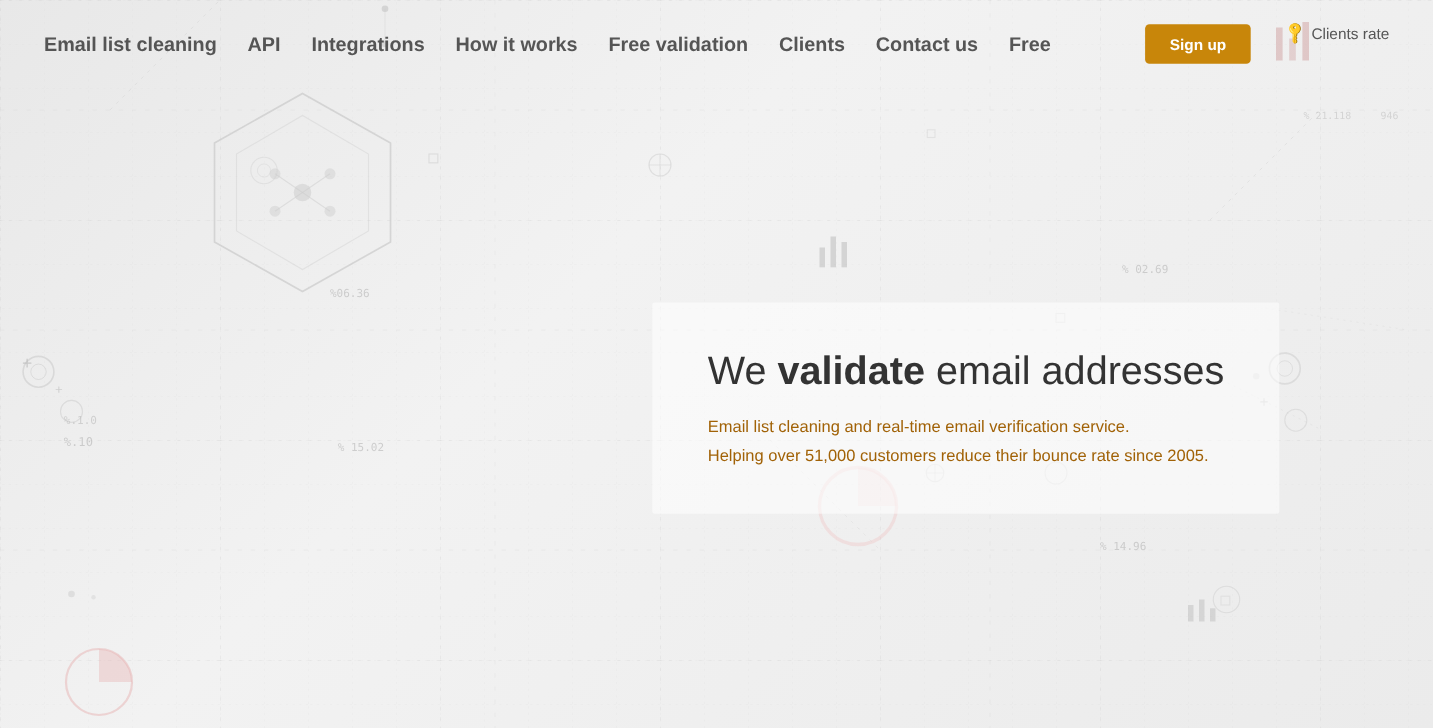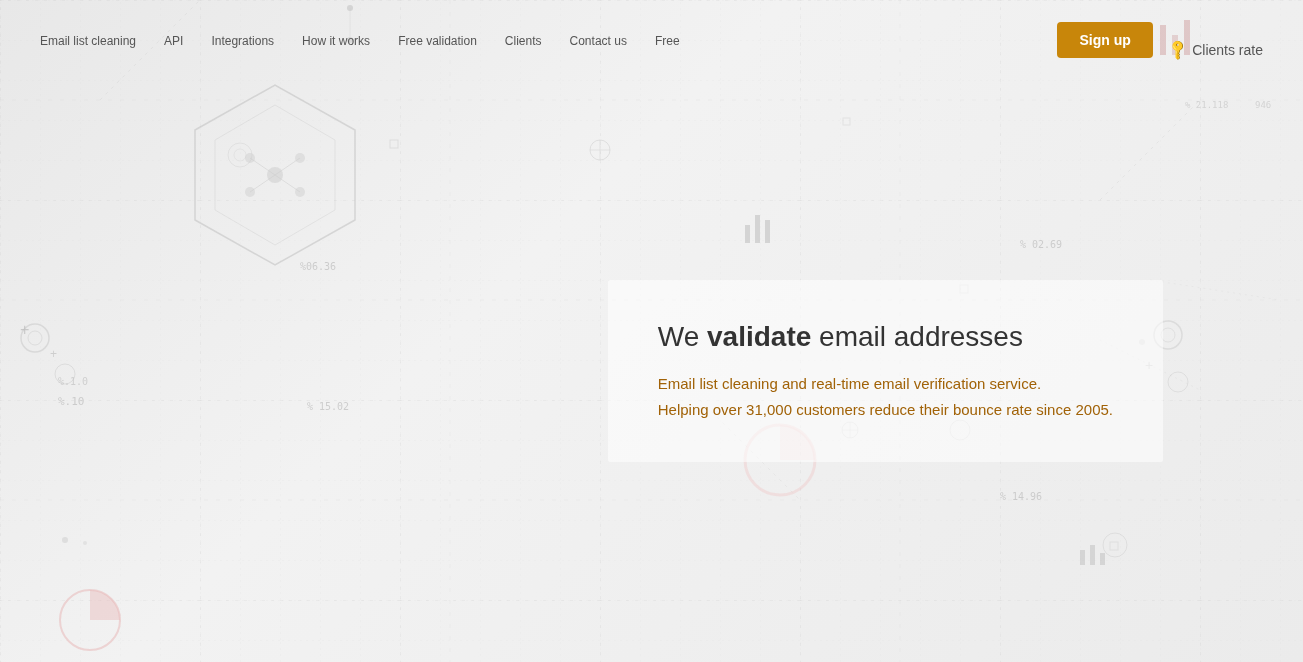--- a/index.html
+++ b/index.html
@@ -43,28 +43,28 @@
     .nav-links {
       display: flex;
       align-items: center;
       gap: 28px;
       list-style: none;
     }
 
     .nav-links a {
       text-decoration: none;
       color: #555;
-      font-size: 12px;
-      font-weight: 400;
+      font-size: 18px;
+      font-weight: 700;
     }
 
     .nav-right {
       display: flex;
-      align-items: flex-end;
-      gap: 16px;
+      align-items: flex-start;
+      gap: 32px;
     }
 
     .btn-signup {
       background: #c8860a;
       color: #fff;
       border: none;
       border-radius: 4px;
       padding: 10px 22px;
       font-size: 14px;
       font-weight: 600;
@@ -123,21 +123,21 @@
     .hero-content {
       max-width: 600px;
       margin-left: auto;
       margin-right: 80px;
       padding: 40px 50px;
       background: rgba(255,255,255,0.55);
       border-radius: 2px;
     }
 
     .hero-title {
-      font-size: 28px;
+      font-size: 36px;
       font-weight: 300;
       color: #333;
       line-height: 1.2;
       margin-bottom: 18px;
     }
 
     .hero-title strong {
       font-weight: 700;
       color: #333;
     }
@@ -295,16 +295,16 @@
 </nav>
 
 <div class="hero">
 
 
   <div class="hero-content">
     <h1 class="hero-title">
       <span>We </span><strong>validate</strong><span> email addresses</span>
     </h1>
     <p class="hero-subtitle">Email list cleaning and real-time email verification service.</p>
-    <p class="hero-subtitle">Helping over 31,000 customers reduce their bounce rate since 2005.</p>
+    <p class="hero-subtitle">Helping over 51,000 customers reduce their bounce rate since 2005.</p>
   </div>
 
 </div>
 
 </body></html>

